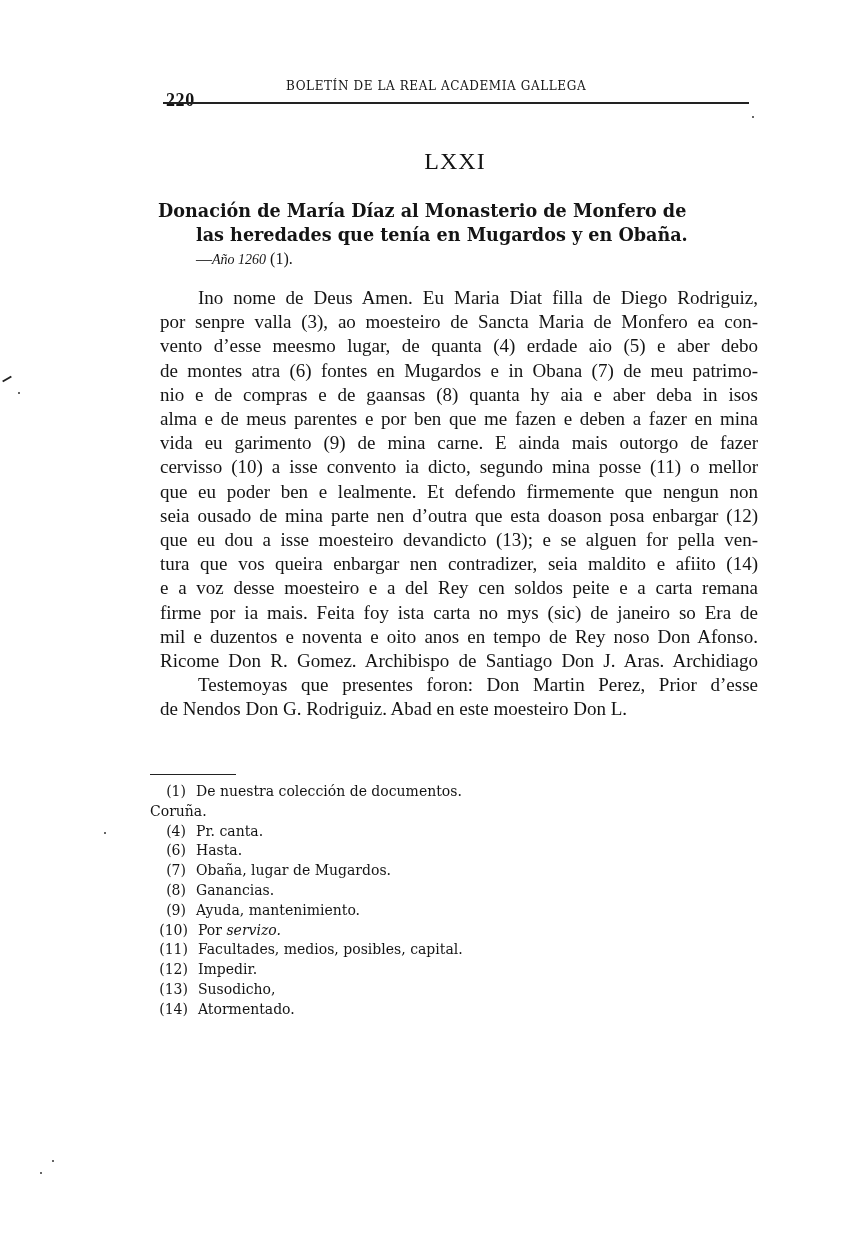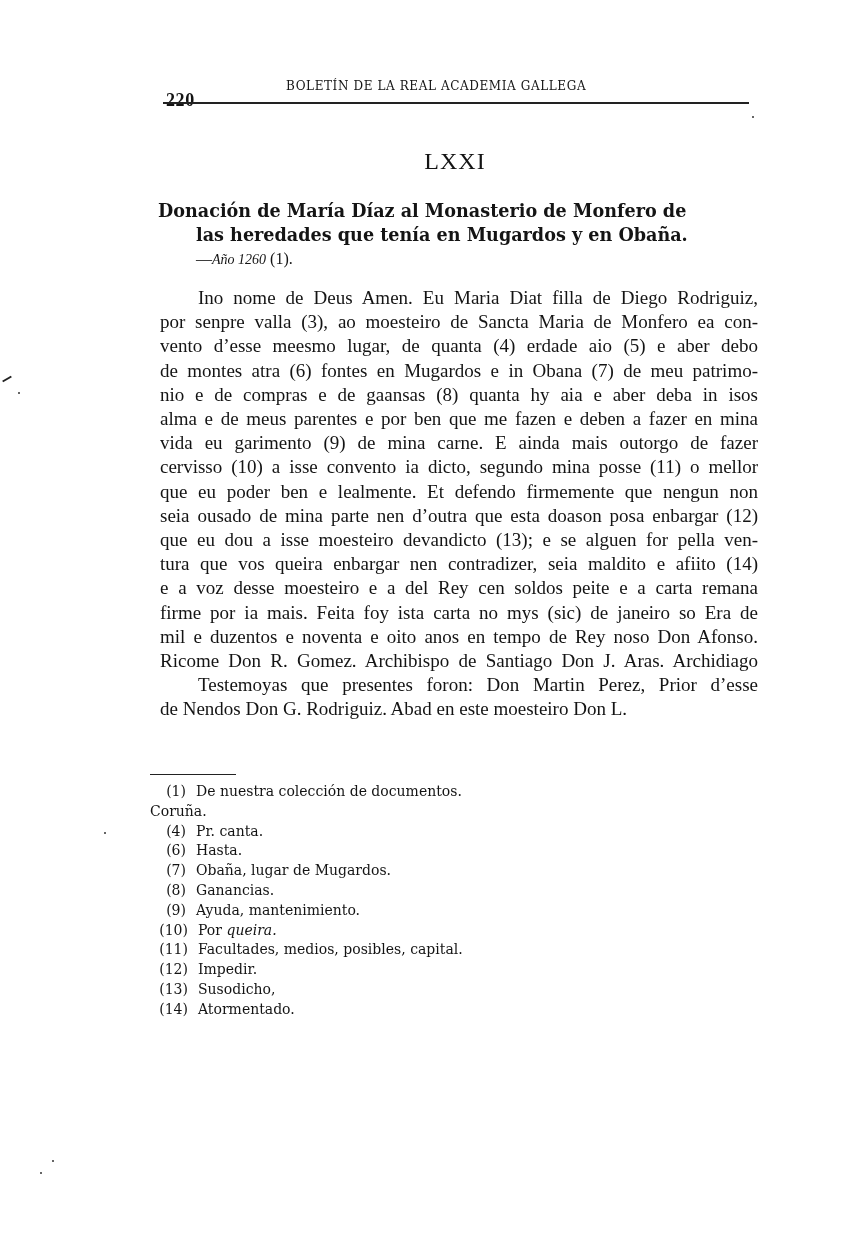--- a/index.html
+++ b/index.html
@@ -92,21 +92,21 @@
 <div class="fn-rule"></div>
 
 <div class="footnotes">
   <span class="fn"><span class="num">(1)</span><span>De nuestra colección de documentos.</span></span>
   <span class="fn cont">Coruña.</span>
   <span class="fn"><span class="num">(4)</span><span>Pr. canta.</span></span>
   <span class="fn"><span class="num">(6)</span><span>Hasta.</span></span>
   <span class="fn"><span class="num">(7)</span><span>Obaña, lugar de Mugardos.</span></span>
   <span class="fn"><span class="num">(8)</span><span>Ganancias.</span></span>
   <span class="fn"><span class="num">(9)</span><span>Ayuda, mantenimiento.</span></span>
-  <span class="fn"><span class="num wide">(10)</span><span>Por </span><i>queira.</i></span>
+  <span class="fn"><span class="num wide">(10)</span><span>Por </span><i>servizo.</i></span>
   <span class="fn"><span class="num wide">(11)</span><span>Facultades, medios, posibles, capital.</span></span>
   <span class="fn"><span class="num wide">(12)</span><span>Impedir.</span></span>
   <span class="fn"><span class="num wide">(13)</span><span>Susodicho,</span></span>
   <span class="fn"><span class="num wide">(14)</span><span>Atormentado.</span></span>
 </div>
 
 <div class="margin-mark"></div>
 <div class="speck" style="left:18px; top:392px;"></div>
 <div class="speck" style="left:52px; top:1160px;"></div>
 <div class="speck" style="left:40px; top:1172px;"></div>

